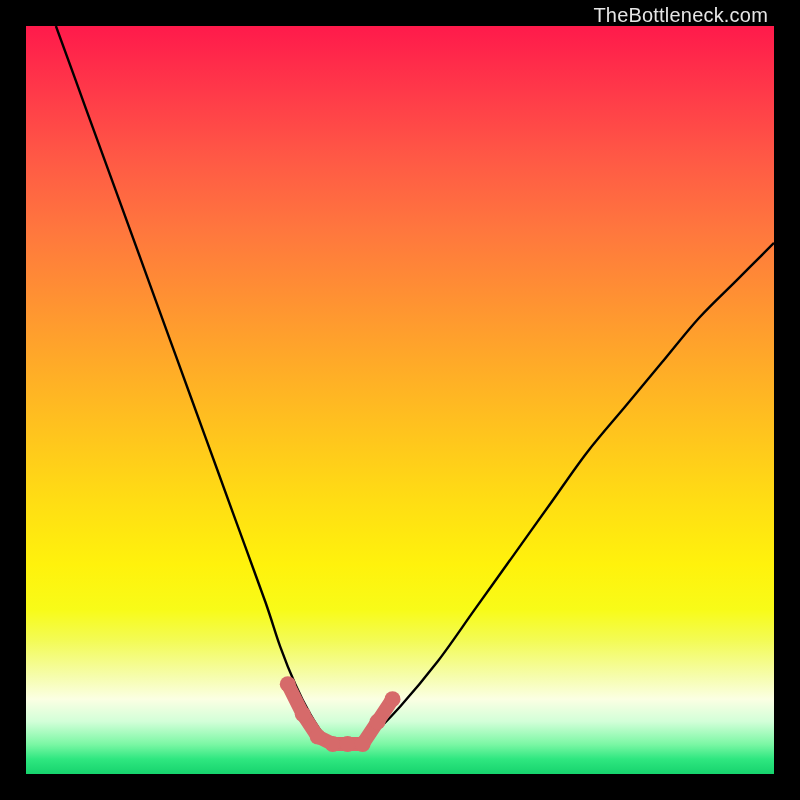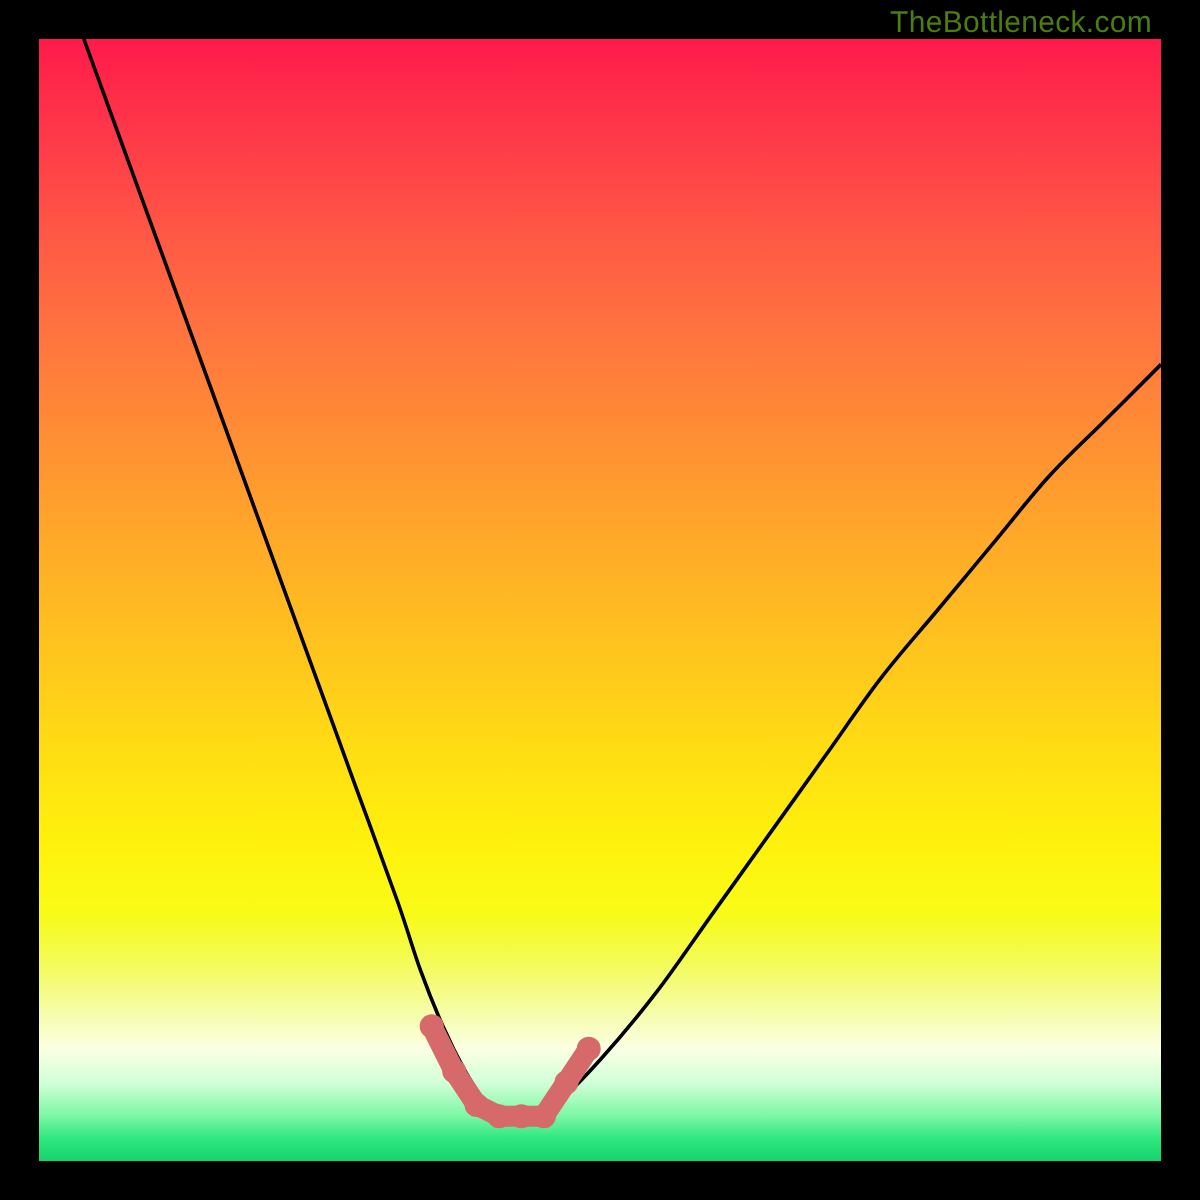--- a/index.html
+++ b/index.html
@@ -54,21 +54,21 @@
     inset: 0;
   }
   .markers {
     position: absolute;
     inset: 0;
   }
   .watermark {
     position: absolute;
     top: 4px;
     right: 32px;
-    color: #4d7c0f;
+    color: #e5e5e5;
     font-size: 20px;
     font-weight: 500;
     letter-spacing: 0.2px;
   }
 </style>
 </head>
 <body>
 
 <div class="frame">
   <div class="plot-area">

